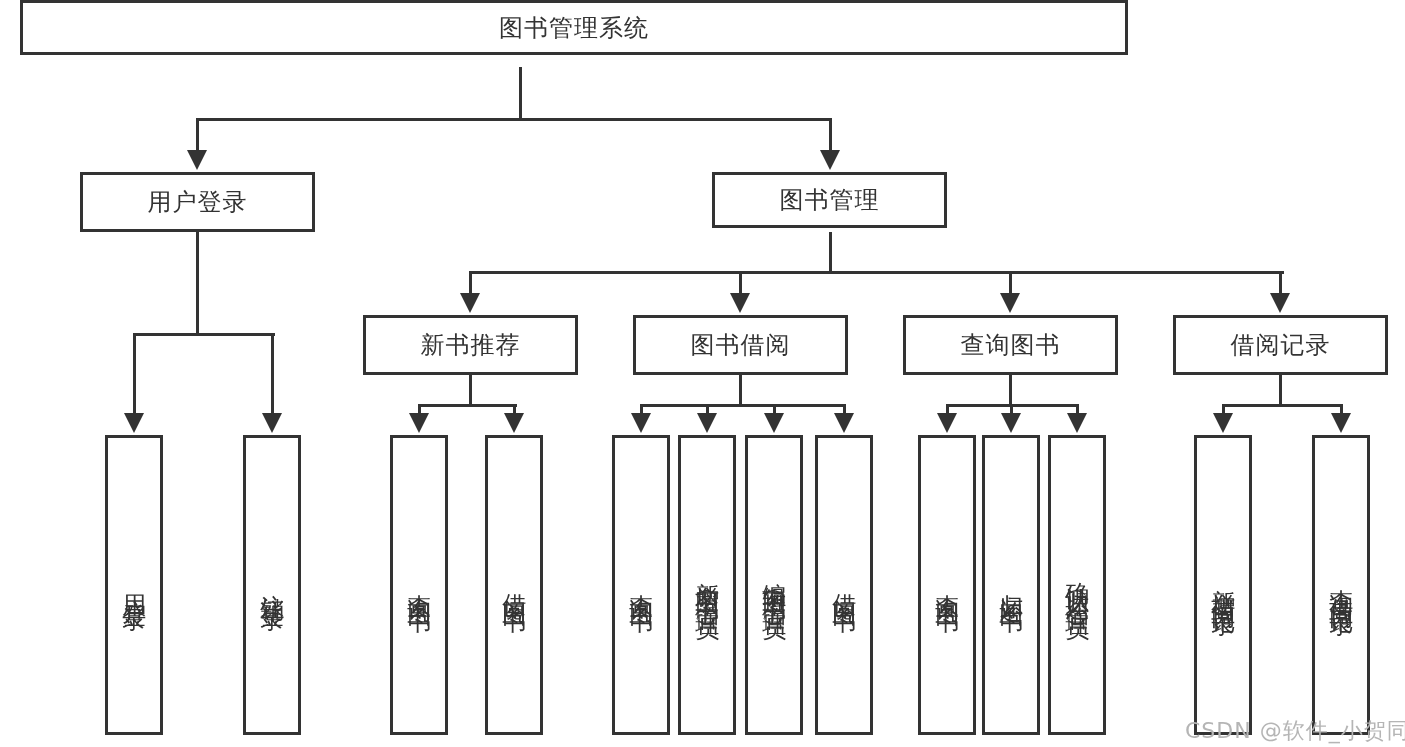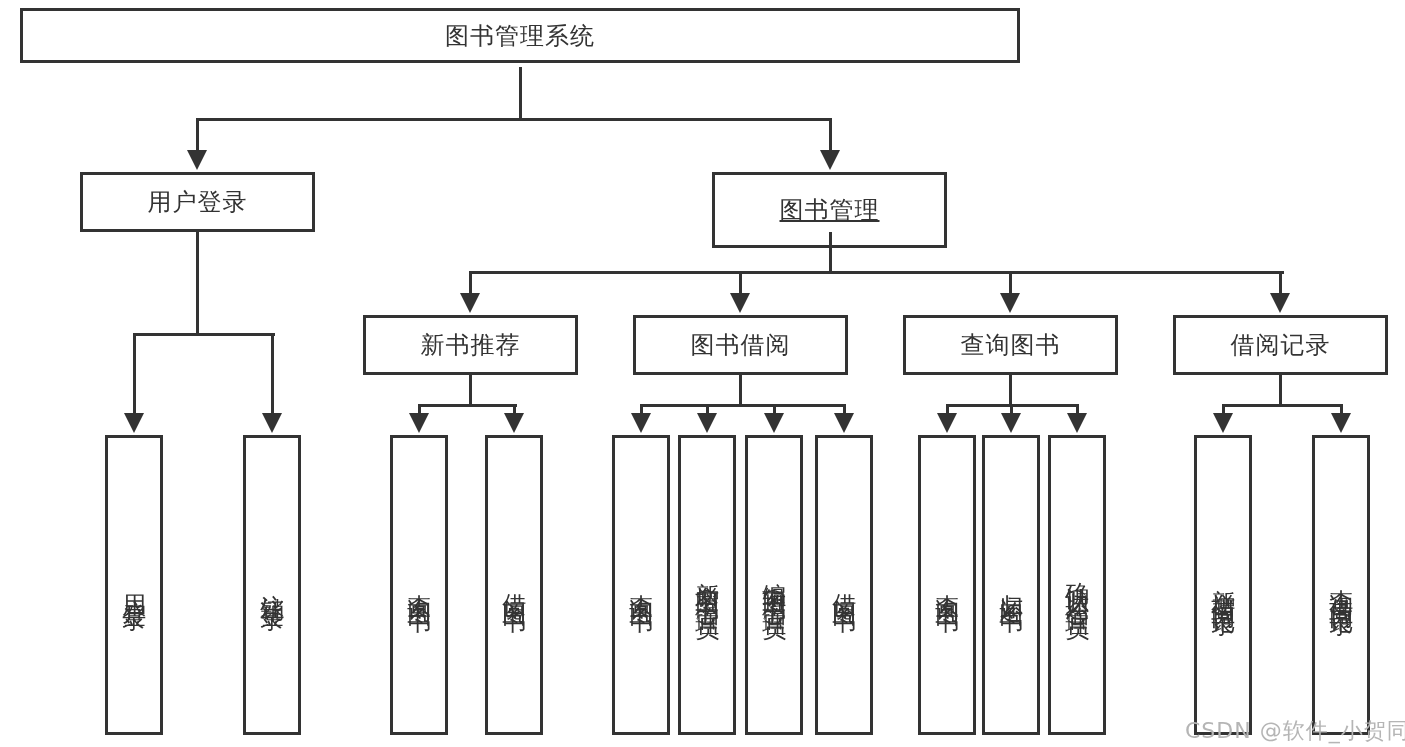--- a/index.html
+++ b/index.html
@@ -64,35 +64,35 @@
     color: #b5b5b5;
     letter-spacing: 1px;
     white-space: nowrap;
   }
 </style>
 </head>
 <body>
 
 <div id="stage">
 
-  <div class="box" style="left:20px; top:8px; width:1000px; height:55px;">
+  <div class="box" style="left:20px; top:0; width:1108px; height:55px;">
     <span>图书管理系统</span>
   </div>
 
   <div class="vline" style="left:518.5px; top:67px; width:3px; height:54px;"></div>
   <div class="hline" style="left:195.5px; top:118px; width:636px; height:3px;"></div>
   <div class="vline" style="left:195.5px; top:118px; width:3px; height:36px;"></div>
   <div class="arrow" style="left:187px; top:150px;"></div>
   <div class="vline" style="left:828.5px; top:118px; width:3px; height:36px;"></div>
   <div class="arrow" style="left:820px; top:150px;"></div>
 
   <div class="box" style="left:80px; top:172px; width:235px; height:60px;">
     <span>用户登录</span>
   </div>
-  <div class="box" style="left:712px; top:172px; width:235px; height:76px;text-decoration:underline;">
+  <div class="box" style="left:712px; top:172px; width:235px; height:56px;">
     <span>图书管理</span>
   </div>
 
   <div class="vline" style="left:195.5px; top:232px; width:3px; height:104px;"></div>
   <div class="hline" style="left:132.5px; top:333px; width:142px; height:3px;"></div>
   <div class="vline" style="left:132.5px; top:333px; width:3px; height:84px;"></div>
   <div class="arrow" style="left:124px; top:413px;"></div>
   <div class="vline" style="left:270.5px; top:333px; width:3px; height:84px;"></div>
   <div class="arrow" style="left:262px; top:413px;"></div>
 

